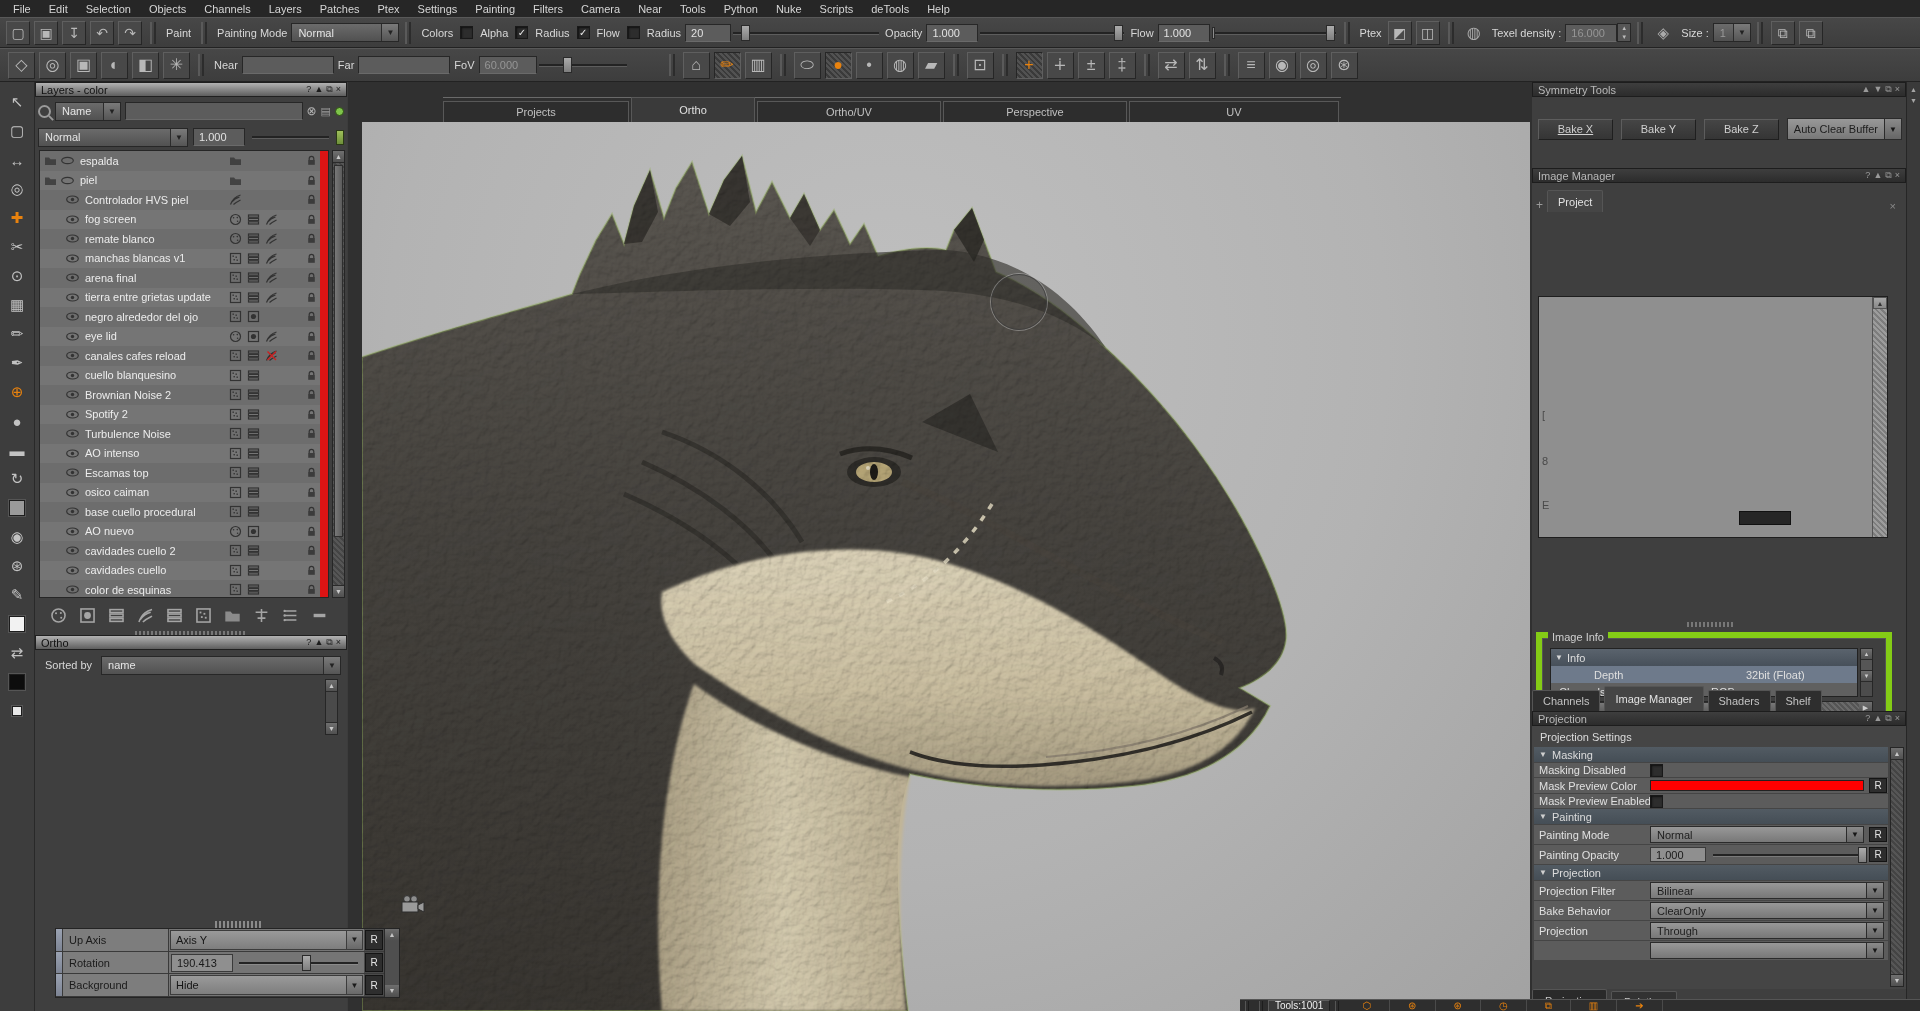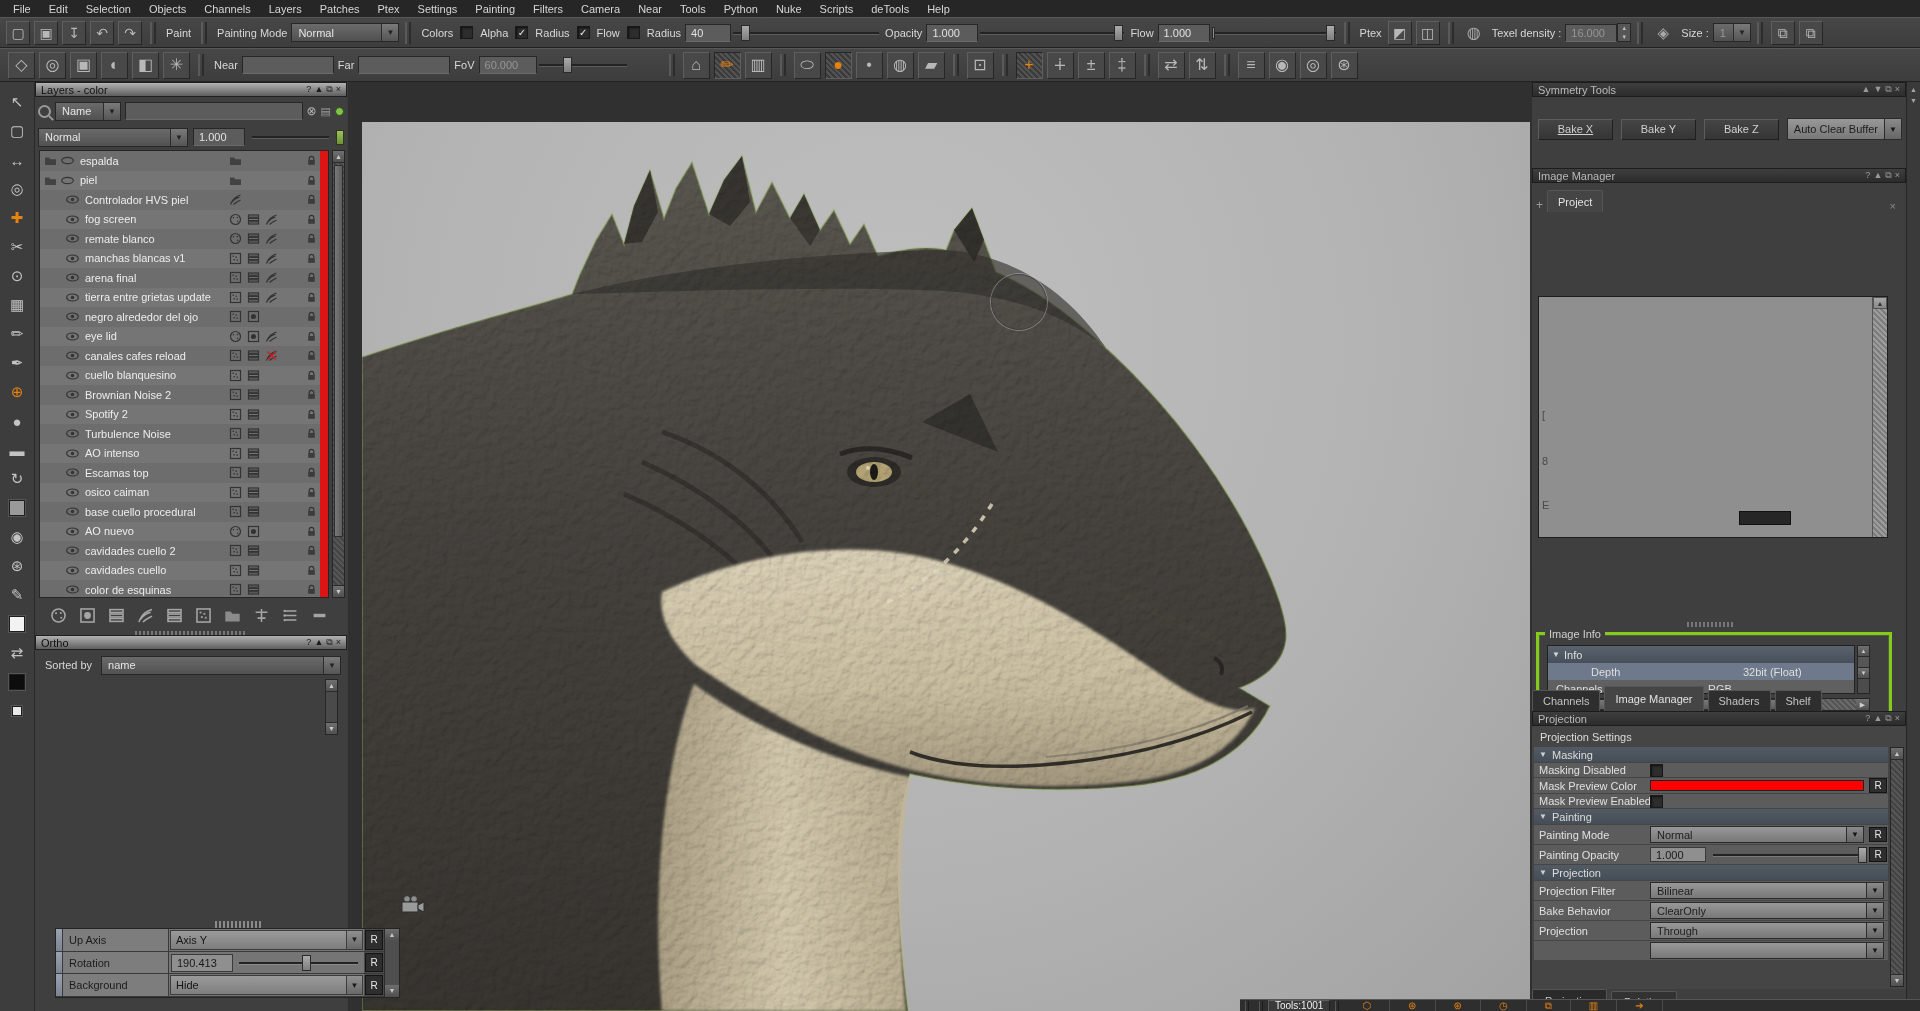--- a/index.html
+++ b/index.html
@@ -111,21 +111,21 @@
   .pheadD .wbtns { margin-left:auto; display:flex; gap:3px; color:#9a9a9a; font-size:9px; }
   .btn { background:linear-gradient(#454545,#353535); border:1px solid; border-color:#5d5d5d #1f1f1f #1f1f1f #5d5d5d; color:#d0d0d0; display:flex; align-items:center; justify-content:center; cursor:default; }
   .ddL { background:linear-gradient(#989898,#787878); border:1px solid #2b2b2b; color:#1d1d1d; display:flex; align-items:center; }
   .ddL .ddtext { flex:1; padding:0 6px; white-space:nowrap; overflow:hidden; }
   .ddL .ddarrow { width:17px; align-self:stretch; border-left:1px solid #2b2b2b; background:linear-gradient(#8a8a8a,#666); color:#161616; font-size:8px; display:flex; align-items:center; justify-content:center; }
   #imContent { position:absolute; left:6px; top:128px; width:350px; height:242px; background:#8f8f8f; border:1px solid #1e1e1e; }
   .frag { position:absolute; left:3px; color:#4a4a4a; font-size:11px; }
   #imThumb { position:absolute; left:200px; top:214px; width:52px; height:14px; background:#262626; border:1px solid #111; }
   #imScroll { position:absolute; right:0; top:0; bottom:0; width:15px; background:repeating-linear-gradient(45deg,#9c9c9c 0 2px,#7d7d7d 2px 4px); border-left:1px solid #555; }
   #imScroll .sbtn { background:linear-gradient(#a8a8a8,#888); color:#333; border:1px solid #555; }
-  #infoGroup { position:absolute; left:4px; top:464px; width:356px; height:100px; border:3px solid #84cc16; box-shadow:inset 0 0 0 1px #555; }
+  #infoGroup { position:absolute; left:4px; top:464px; width:356px; height:100px; border:6px solid #84cc16; box-shadow:inset 0 0 0 1px #555; }
   #infoGroupLabel { position:absolute; left:6px; top:-7px; background:#3f3f3f; padding:0 4px; color:#cfcfcf; }
   #infoTable { position:absolute; left:8px; top:10px; width:308px; height:49px; border:1px solid #222; overflow:hidden; background:#5e5e5e; }
   .inforow { height:17px; display:flex; align-items:center; color:#dfdfdf; }
   .inforow.hdr { background:linear-gradient(#5a636d,#47505a); }
   .inforow.hdr .tri { width:16px; font-size:8px; text-align:center; color:#d5d5d5; }
   .inforow.sel { background:#6e7a8b;padding-left:35px; }
   .inforow.plain { background:#606060; }
   .inforow .c1 { width:160px; padding-left:8px; }
   #infoVScroll { position:absolute; left:318px; top:10px; width:13px; height:49px; background:#4c4c4c; border:1px solid #262626; display:flex; flex-direction:column; }
   #infoVScroll span { height:11px; background:linear-gradient(#707070,#505050); font-size:6px; color:#ccc; text-align:center; line-height:11px; border-bottom:1px solid #2a2a2a; }
@@ -209,21 +209,21 @@
       <span class="tlabel">Colors</span>
       <span class="check"></span>
       <span class="tlabel">Alpha</span>
       <span class="check">✓</span>
       <span class="tlabel">Radius</span>
       <span class="check">✓</span>
       <span class="tlabel">Flow</span>
       <span class="check"></span>
     </span>
   <span class="tlabel">Radius</span>
-  <span class="field" style="width:46px">40</span>
+  <span class="field" style="width:46px">20</span>
   <span class="slider" style="width:150px">
       <span class="track"></span>
       <span class="thumb" style="left:10px"></span>
     </span>
   <span class="tlabel">Opacity</span>
   <span class="field" style="width:52px">1.000</span>
   <span class="slider" style="width:148px">
       <span class="track"></span>
       <span class="thumb" style="right:3px"></span>
     </span>
@@ -1386,20 +1386,27 @@
         </span>
     </div>
     <div class="vscroll" style="left:290px;top:44px;height:56px">
       <div class="sbtn">▲</div>
       <div class="sbtn b" style="position:absolute;bottom:0;left:0;right:0">▼</div>
     </div>
   </div>
 </div>
 
 <div id="viewport">
+  <div id="vtabs">
+      <div class="vtab" style="width: 186px;">Projects</div>
+      <div class="vtab active" style="width: 124px;">Ortho</div>
+      <div class="vtab" style="width: 184px;">Ortho/UV</div>
+      <div class="vtab" style="width: 184px;">Perspective</div>
+      <div class="vtab" style="width: 210px;">UV</div>
+    </div>
   <div id="canvas">
     <svg width="1168" height="889" viewBox="0 0 1168 889">
       <defs>
         <linearGradient id="skinD" x1="0" y1="0" x2="0" y2="1">
           <stop offset="0" stop-color="#5b5751"></stop>
             <stop offset="0.45" stop-color="#47443f"></stop>
             <stop offset="1" stop-color="#393631"></stop>
         </linearGradient>
         <linearGradient id="creamG" x1="0" y1="0" x2="0" y2="1">
           <stop offset="0" stop-color="#e2d8bd"></stop>

